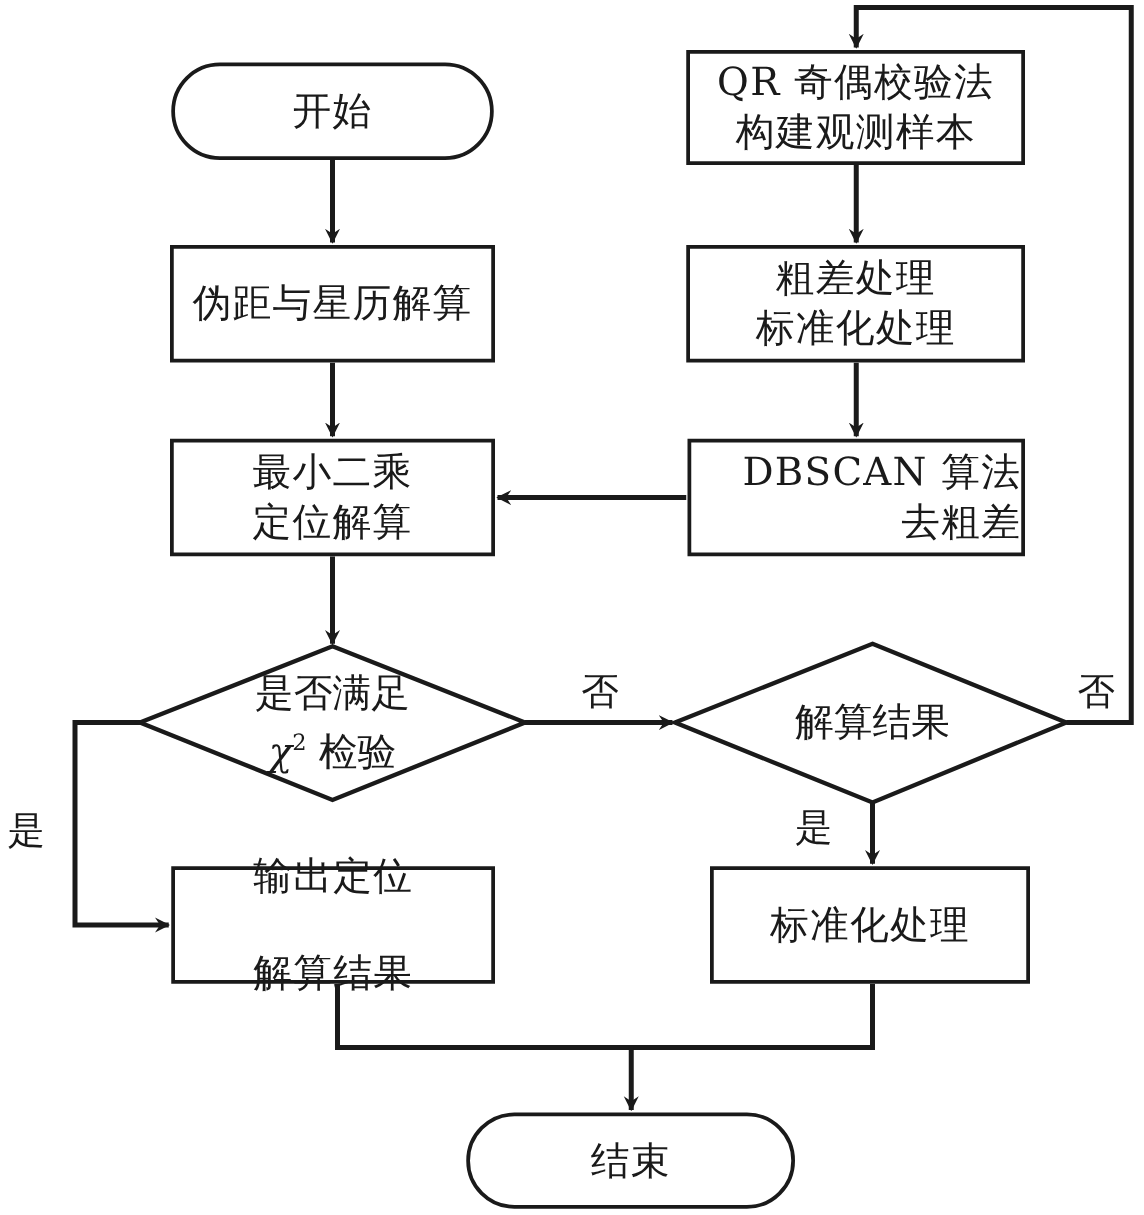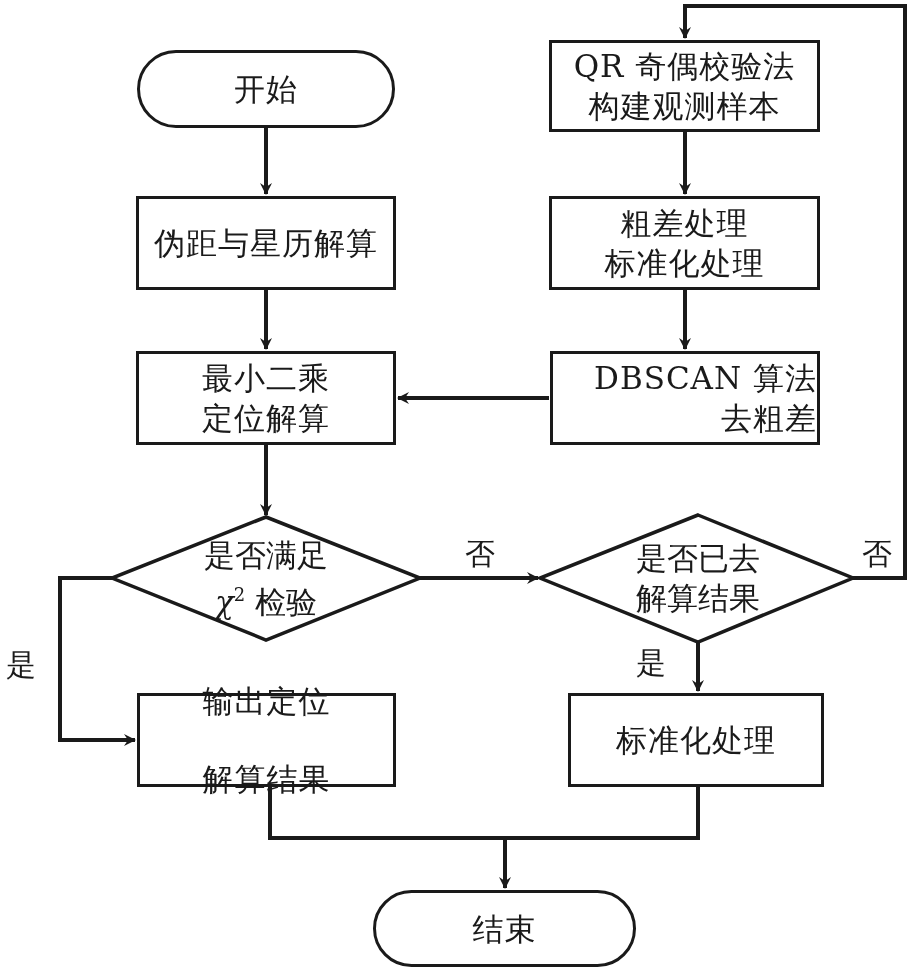--- a/index.html
+++ b/index.html
@@ -88,21 +88,20 @@
   <span>粗差处理</span>
   <span>标准化处理</span>
 </div>
 
 <div class="node box" style="left:550px;top:351px;width:270px;height:94px;align-items:flex-end;">
   <span>DBSCAN 算法</span>
   <span>去粗差</span>
 </div>
 
 <div class="dtext" style="left:598px;top:538px;width:200px;height:80px;">
-  <span>是否已去</span>
   <span>解算结果</span>
 </div>
 
 <div class="node box" style="left:568px;top:693px;width:256px;height:94px;">
   <span>标准化处理</span>
 </div>
 
 <div class="node term" style="left:373px;top:890px;width:263px;height:77px;">
   <span>结束</span>
 </div>

